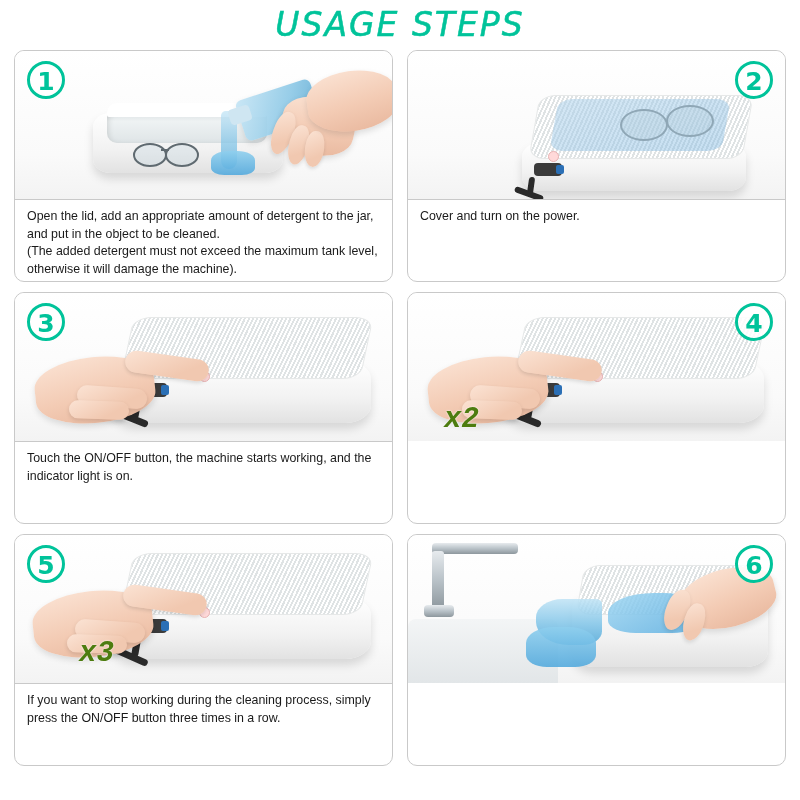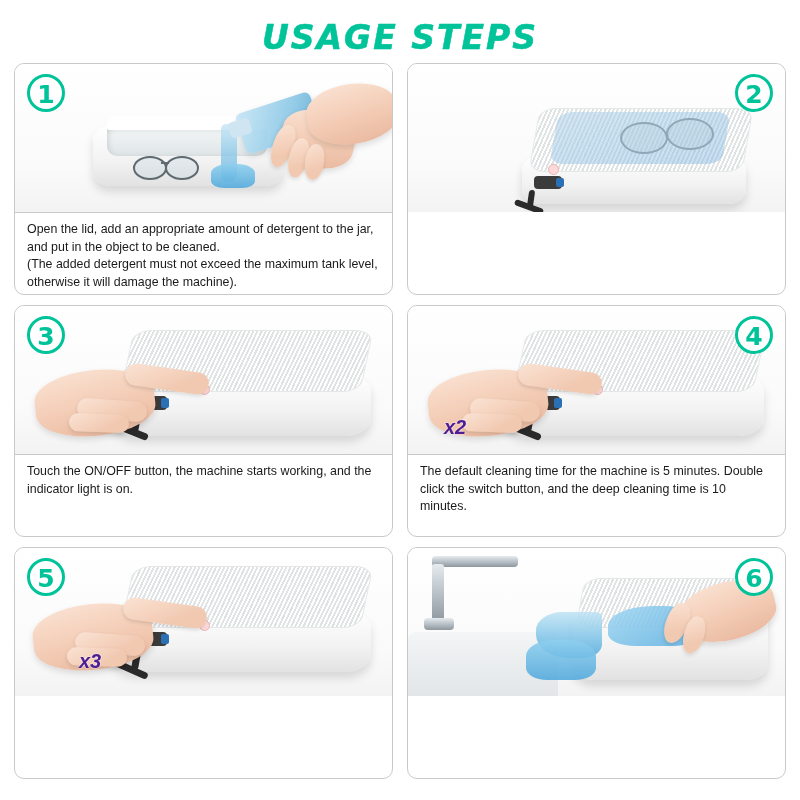--- a/index.html
+++ b/index.html
@@ -16,28 +16,27 @@
   .page {
     position: relative;
     width: 800px;
     height: 800px;
     box-sizing: border-box;
   }
   .title {
     text-align: center;
     color: #00c39a;
     font-family: "DejaVu Sans", sans-serif;
-    font-weight: bold;
+    font-weight: normal;
     font-style: italic;
     font-size: 33px;
     letter-spacing: 2px;
     padding-top: 8px;
     height: 42px;
     line-height: 34px;
-    margin-top: 13px;
     -webkit-text-stroke: 0.5px #00c39a;
   }
   .grid {
     position: relative;
     width: 800px;
     padding: 0 14px;
     box-sizing: border-box;
     display: flex;
     flex-wrap: wrap;
     gap: 10px 14px;
@@ -88,25 +87,25 @@
     text-align: center;
     box-sizing: border-box;
     background: rgba(255,255,255,0.85);
     z-index: 6;
   }
   .num.left { left: 12px; }
   .num.right { right: 12px; }
 
   .xmark {
     position: absolute;
-    color: #4c1d95;
-    font-family: Liberation Sans, sans-serif;
+    color: #4d7c0f;
+    font-family: Liberation Mono, monospace;
     font-weight: bold;
     font-style: italic;
-    font-size: 20px;
+    font-size: 29px;
     z-index: 6;
     text-shadow: 0 0 2px #ffffff;
   }
 
   
   .device {
     position: absolute;
     background: linear-gradient(180deg,#ffffff 0%,#f2f2f2 60%,#e2e2e2 100%);
     border-radius: 18px/14px;
     box-shadow: 0 6px 10px rgba(0,0,0,0.13);
@@ -244,20 +243,21 @@
         <div style="position:absolute;left:146px;top:48px;width:172px;height:52px;border-radius:14px/10px;background:linear-gradient(160deg,rgba(175,210,235,.55),rgba(130,185,225,.45));transform:skewX(-10deg);"></div>
         <div class="glassesframe" style="left:212px;top:58px;width:44px;height:28px;border-color:#8fa7b6;"></div>
         <div class="glassesframe" style="left:258px;top:54px;width:44px;height:28px;border-color:#8fa7b6;"></div>
         <div class="indicator" style="left:140px;top:100px;"></div>
         <div class="cord" style="left:120px;top:126px;width:6px;height:18px;transform:rotate(8deg);"></div>
         <div class="cord" style="left:106px;top:140px;width:30px;height:6px;transform:rotate(20deg);"></div>
         <div class="plug" style="left:126px;top:112px;width:28px;height:13px;border-radius:4px;"></div>
         <div class="plugblue" style="left:148px;top:114px;width:8px;height:9px;"></div>
         <div class="num right">2</div>
       </div>
+      <div class="caption">Cover and turn on the power.</div>
     </div>
 
     <div class="card">
       <div class="photo">
         <div class="bg-gray"></div>
         <div class="device" style="left:96px;top:68px;width:260px;height:62px;border-radius:26px/18px;"></div>
         <div class="lid" style="left:112px;top:24px;width:238px;height:60px;border-radius:18px/12px;transform:skewX(-12deg);"></div>
         <div class="indicator" style="left:184px;top:78px;"></div>
         <div class="cord" style="left:118px;top:104px;width:7px;height:22px;transform:rotate(10deg);"></div>
         <div class="cord" style="left:100px;top:122px;width:34px;height:7px;transform:rotate(22deg);"></div>
@@ -283,40 +283,40 @@
         <div class="cord" style="left:100px;top:122px;width:34px;height:7px;transform:rotate(22deg);"></div>
         <div class="plug" style="left:122px;top:90px;width:30px;height:14px;border-radius:4px;"></div>
         <div class="plugblue" style="left:146px;top:92px;width:8px;height:10px;"></div>
         <div class="hand" style="left:20px;top:64px;width:120px;height:66px;transform:rotate(-6deg);"></div>
         <div class="finger" style="left:110px;top:62px;width:84px;height:22px;border-radius:12px;transform:rotate(8deg);"></div>
         <div class="finger" style="left:62px;top:94px;width:70px;height:20px;border-radius:12px;transform:rotate(4deg);"></div>
         <div class="finger" style="left:54px;top:108px;width:60px;height:18px;border-radius:12px;transform:rotate(2deg);"></div>
         <div class="xmark" style="left:36px;top:110px;">x2</div>
         <div class="num right">4</div>
       </div>
-      <div class="caption">The default cleaning time for the machine is 5 minutes. Double click the switch button, and the deep cleaning time is 10 minutes.</div>
     </div>
 
     <div class="card">
       <div class="photo">
         <div class="bg-gray"></div>
         <div class="device" style="left:96px;top:62px;width:260px;height:62px;border-radius:26px/18px;"></div>
         <div class="lid" style="left:112px;top:18px;width:238px;height:60px;border-radius:18px/12px;transform:skewX(-12deg);"></div>
         <div class="indicator" style="left:184px;top:72px;"></div>
         <div class="cord" style="left:118px;top:98px;width:7px;height:24px;transform:rotate(10deg);"></div>
         <div class="cord" style="left:98px;top:118px;width:36px;height:7px;transform:rotate(24deg);"></div>
         <div class="plug" style="left:122px;top:84px;width:30px;height:14px;border-radius:4px;"></div>
         <div class="plugblue" style="left:146px;top:86px;width:8px;height:10px;"></div>
         <div class="hand" style="left:18px;top:56px;width:120px;height:66px;transform:rotate(-6deg);"></div>
         <div class="finger" style="left:108px;top:54px;width:84px;height:22px;border-radius:12px;transform:rotate(8deg);"></div>
         <div class="finger" style="left:60px;top:86px;width:70px;height:20px;border-radius:12px;transform:rotate(4deg);"></div>
         <div class="finger" style="left:52px;top:100px;width:60px;height:18px;border-radius:12px;transform:rotate(2deg);"></div>
         <div class="xmark" style="left:64px;top:102px;">x3</div>
         <div class="num left">5</div>
       </div>
+      <div class="caption">If you want to stop working during the cleaning process, simply press the ON/OFF button three times in a row.</div>
     </div>
 
     <div class="card">
       <div class="photo">
         <div class="bg-gray"></div>
 
         <div class="faucet" style="left:24px;top:8px;width:86px;height:11px;border-radius:4px;"></div>
         <div class="faucet" style="left:24px;top:16px;width:12px;height:58px;"></div>
         <div class="faucet" style="left:16px;top:70px;width:30px;height:12px;border-radius:4px;"></div>
         <div class="sink" style="left:0px;top:84px;width:150px;height:64px;"></div>

